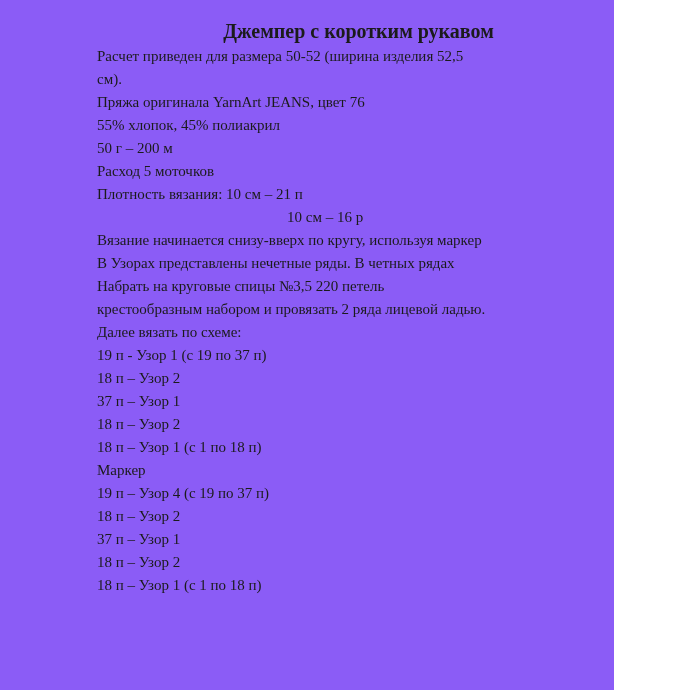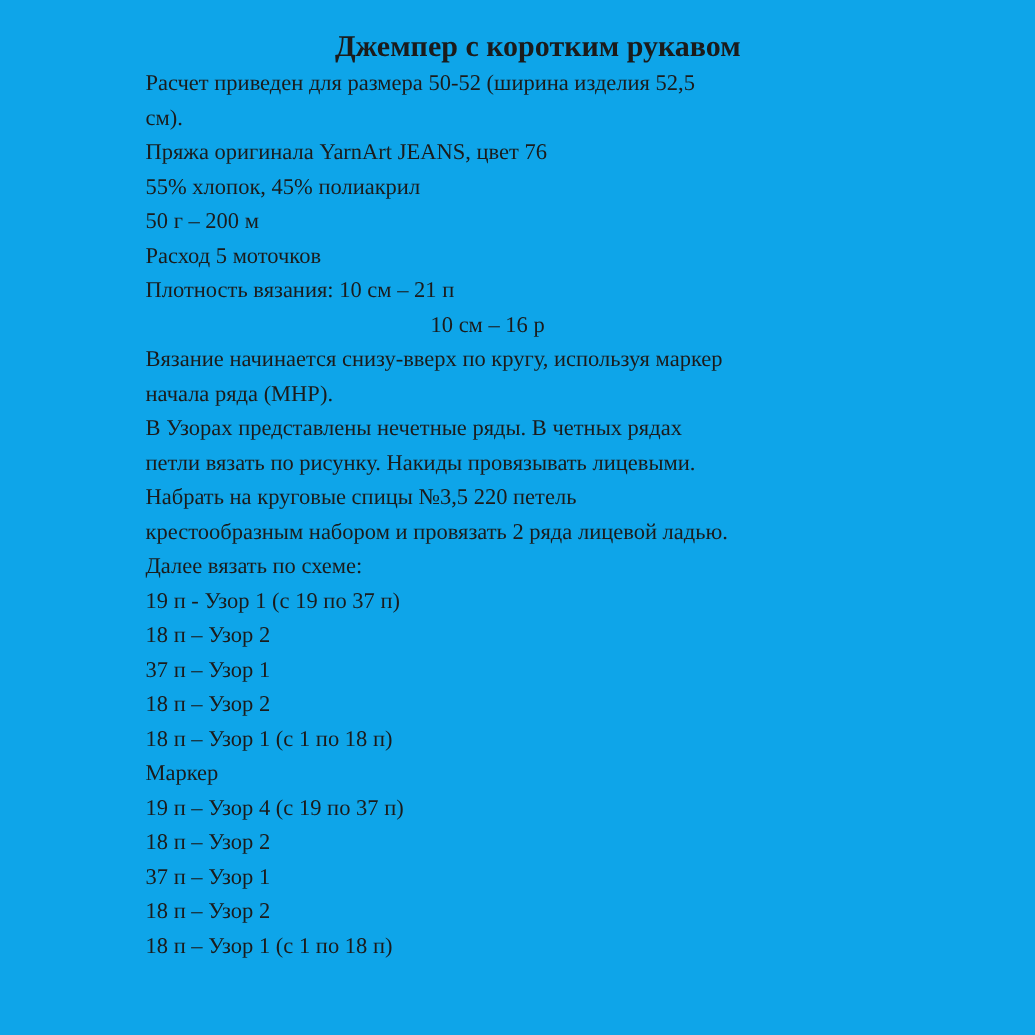--- a/index.html
+++ b/index.html
@@ -5,23 +5,23 @@
   * { margin: 0; padding: 0; box-sizing: border-box; }
   html, body { width: 690px; height: 690px; }
   body {
     background: #ffffff;
     font-family: "Liberation Serif", "DejaVu Serif", serif;
     color: #1b1b1b;
     overflow: hidden;
   }
   .page {
     position: relative;
-    width: 690px;
+    width: 614px;
     height: 690px;
-    background: #0ea5e9;
+    background: #8b5cf6;
   }
   .content {
     position: absolute;
     left: 97px;
     top: 20px;
     width: 560px;
   }
   .doc-title {
     width: 523px;
     text-align: center;
@@ -49,23 +49,21 @@
 
     <div class="doc-line">Расчет приведен для размера 50-52 (ширина изделия 52,5</div>
     <div class="doc-line">см).</div>
     <div class="doc-line">Пряжа оригинала YarnArt JEANS, цвет 76</div>
     <div class="doc-line">55% хлопок, 45% полиакрил</div>
     <div class="doc-line">50 г – 200 м</div>
     <div class="doc-line">Расход 5 моточков</div>
     <div class="doc-line">Плотность вязания: 10 см – 21 п</div>
     <div class="doc-line indent">10 см – 16 р</div>
     <div class="doc-line">Вязание начинается снизу-вверх по кругу, используя маркер</div>
-    <div class="doc-line">начала ряда (МНР).</div>
     <div class="doc-line">В Узорах представлены нечетные ряды. В четных рядах</div>
-    <div class="doc-line">петли вязать по рисунку. Накиды провязывать лицевыми.</div>
     <div class="doc-line">Набрать на круговые спицы №3,5 220 петель</div>
     <div class="doc-line">крестообразным набором и провязать 2 ряда лицевой ладью.</div>
     <div class="doc-line">Далее вязать по схеме:</div>
     <div class="doc-line">19 п - Узор 1 (с 19 по 37 п)</div>
     <div class="doc-line">18 п – Узор 2</div>
     <div class="doc-line">37 п – Узор 1</div>
     <div class="doc-line">18 п – Узор 2</div>
     <div class="doc-line">18 п – Узор 1 (с 1 по 18 п)</div>
     <div class="doc-line">Маркер</div>
     <div class="doc-line">19 п – Узор 4 (с 19 по 37 п)</div>

